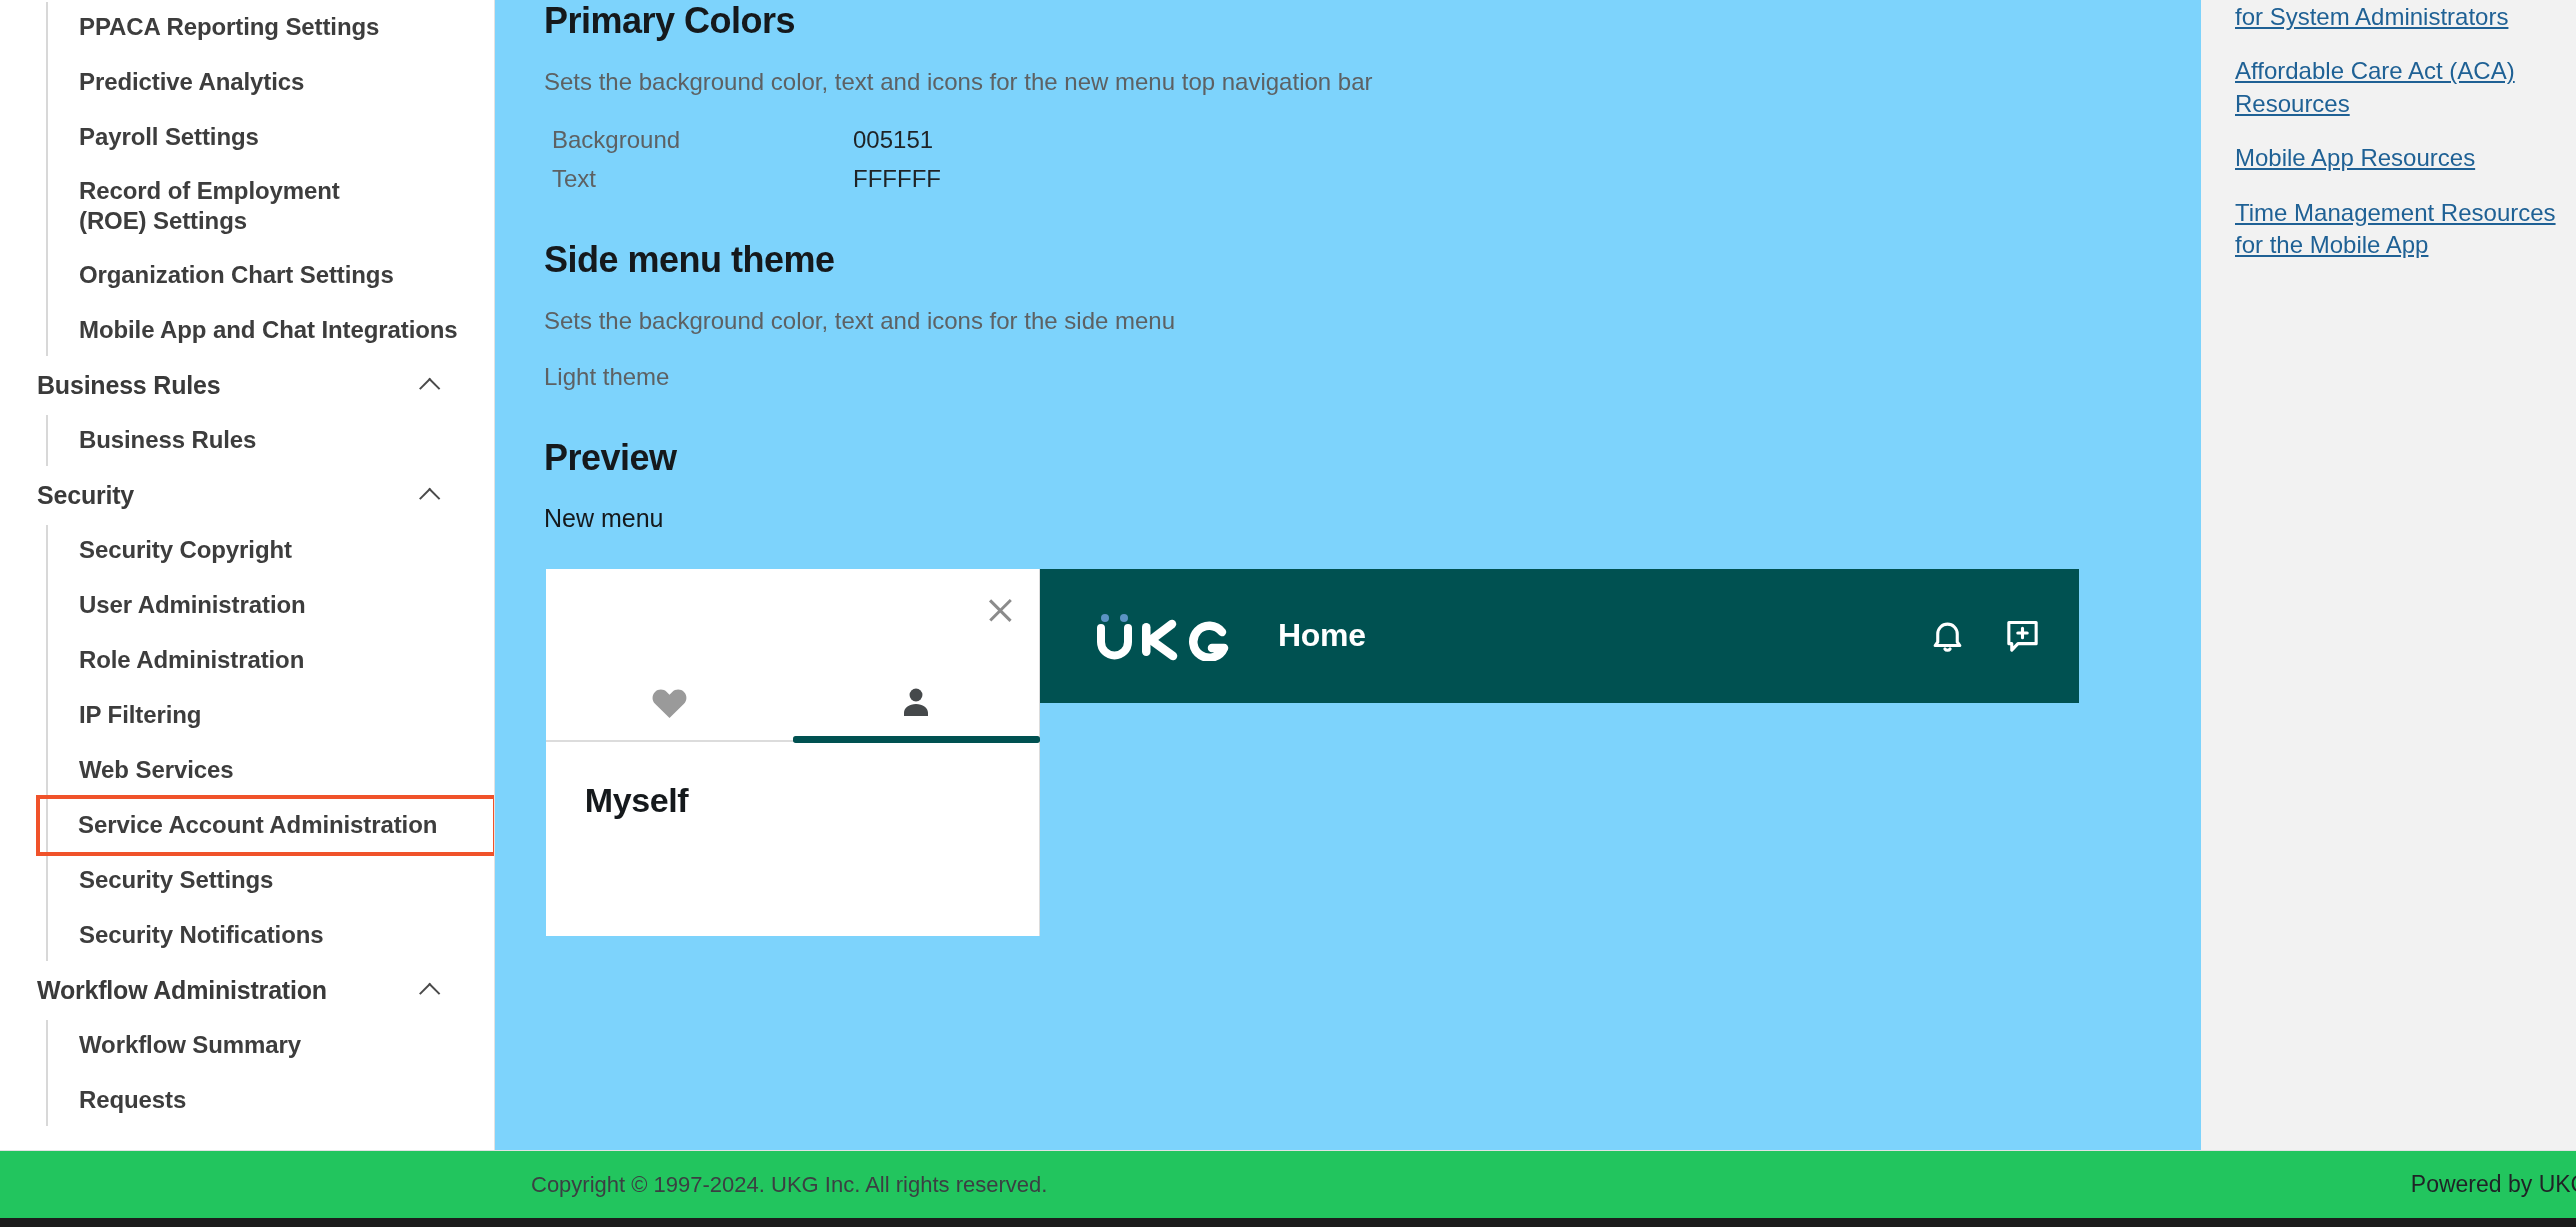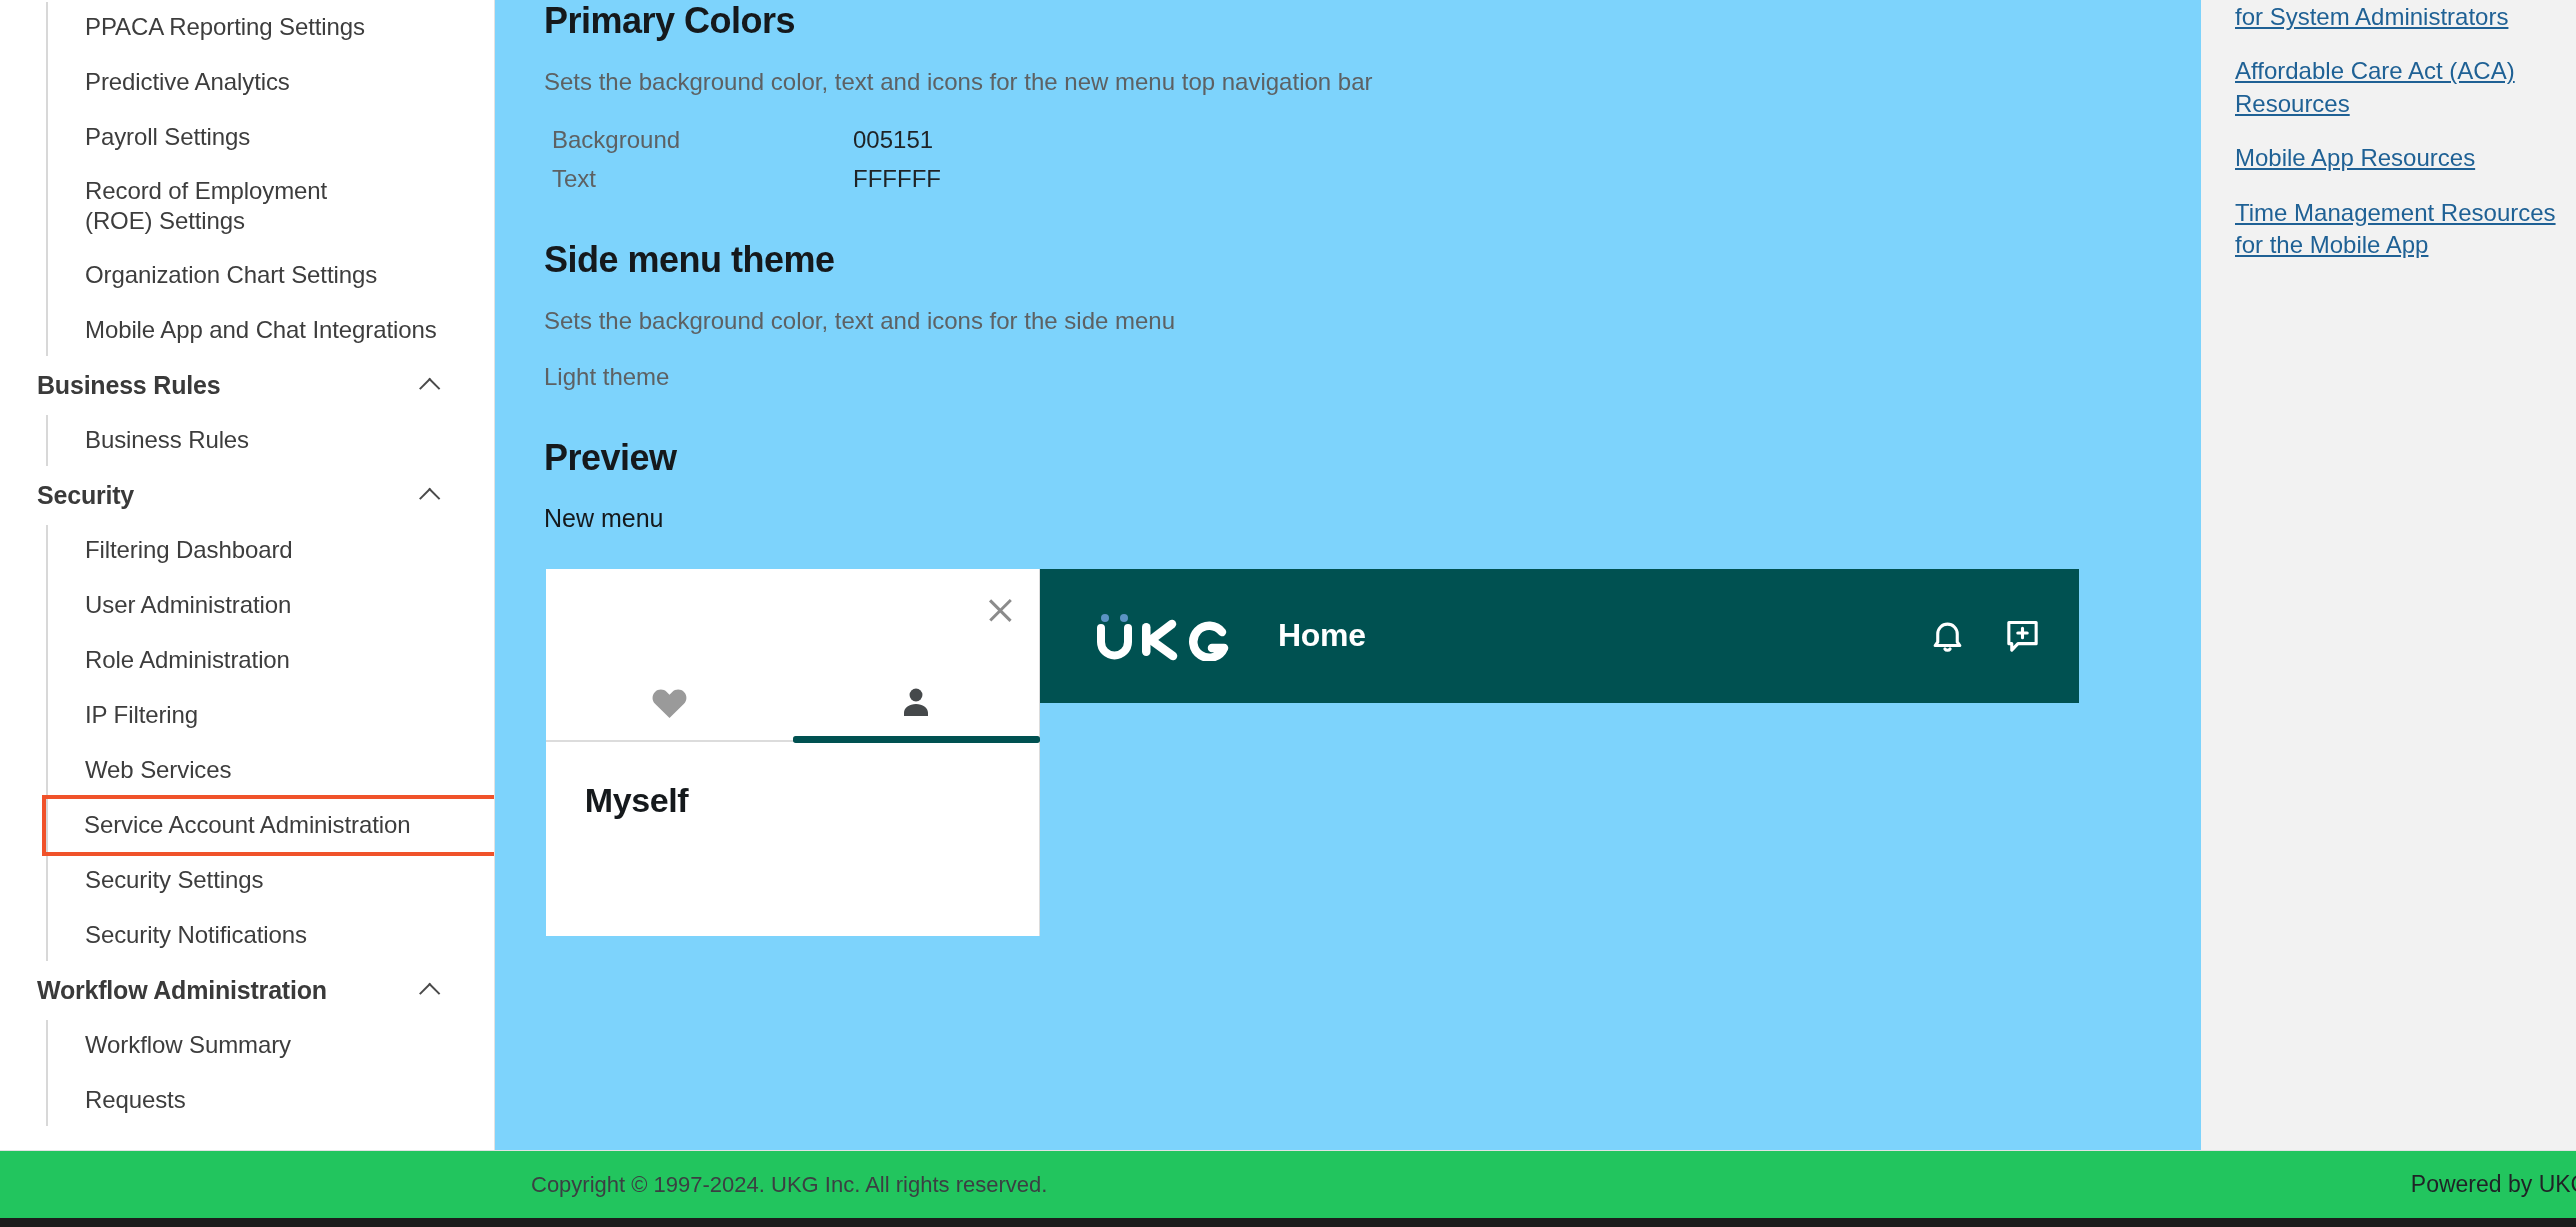--- a/index.html
+++ b/index.html
@@ -52,21 +52,22 @@
     position: absolute;
     left: 2.7px; top: 7.1px;
     width: 13.4px; height: 13.4px;
     border-left: 2.7px solid #4a4a4a;
     border-top: 2.7px solid #4a4a4a;
     transform: rotate(45deg);
   }
 
   .nav-sublist {
     position: relative;
-    padding-left: 16px;
+    padding-left: 10px;
+    font-weight: bold;
   }
   .nav-sublist::before {
     content: "";
     position: absolute;
     left: 46px; top: 1.8px; bottom: 1.8px;
     width: 1.8px;
     background: #d8d8d8;
   }
   .nav-item {
     display: block;
@@ -313,21 +314,21 @@
           <div class="nav-item">Business Rules</div>
         </div>
       </div>
 
       <div class="nav-group">
         <div class="nav-header">
           <span>Security</span>
           <span class="chev"></span>
         </div>
         <div class="nav-sublist">
-          <div class="nav-item">Filtering Dashboard</div>
+          <div class="nav-item">Security Copyright</div>
           <div class="nav-item">User Administration</div>
           <div class="nav-item">Role Administration</div>
           <div class="nav-item">IP Filtering</div>
           <div class="nav-item">Web Services</div>
           <div class="nav-item highlighted">Service Account Administration</div>
           <div class="nav-item">Security Settings</div>
           <div class="nav-item">Security Notifications</div>
         </div>
       </div>
 

